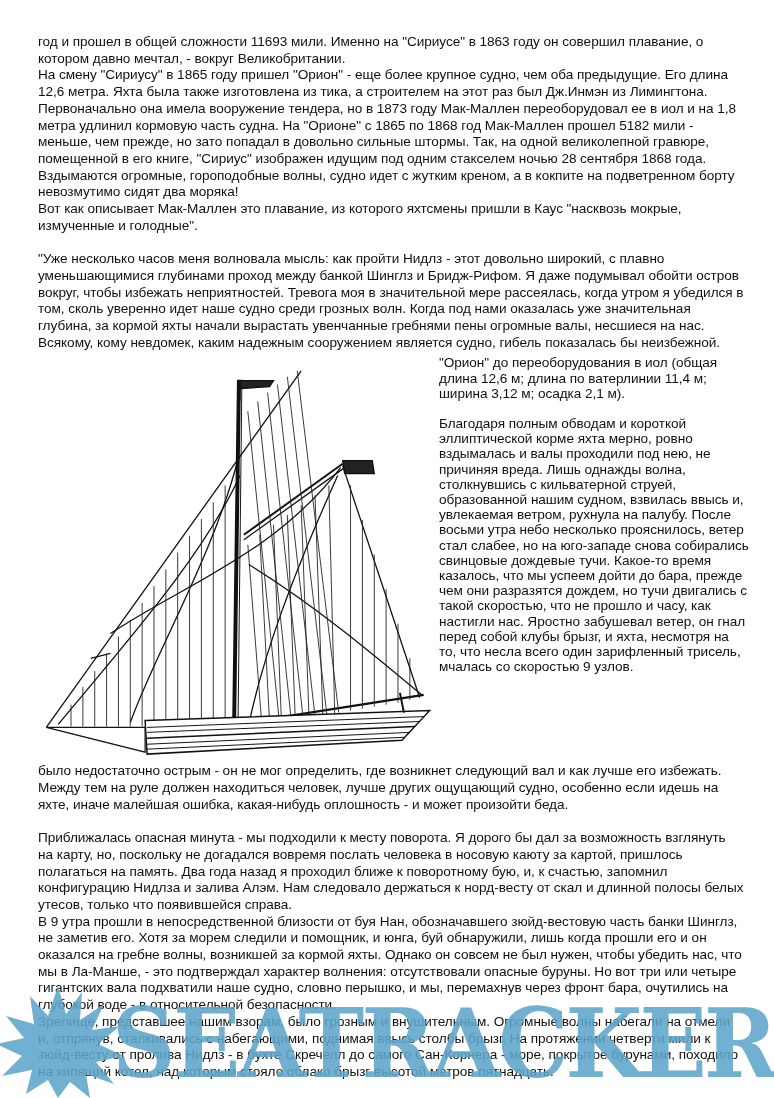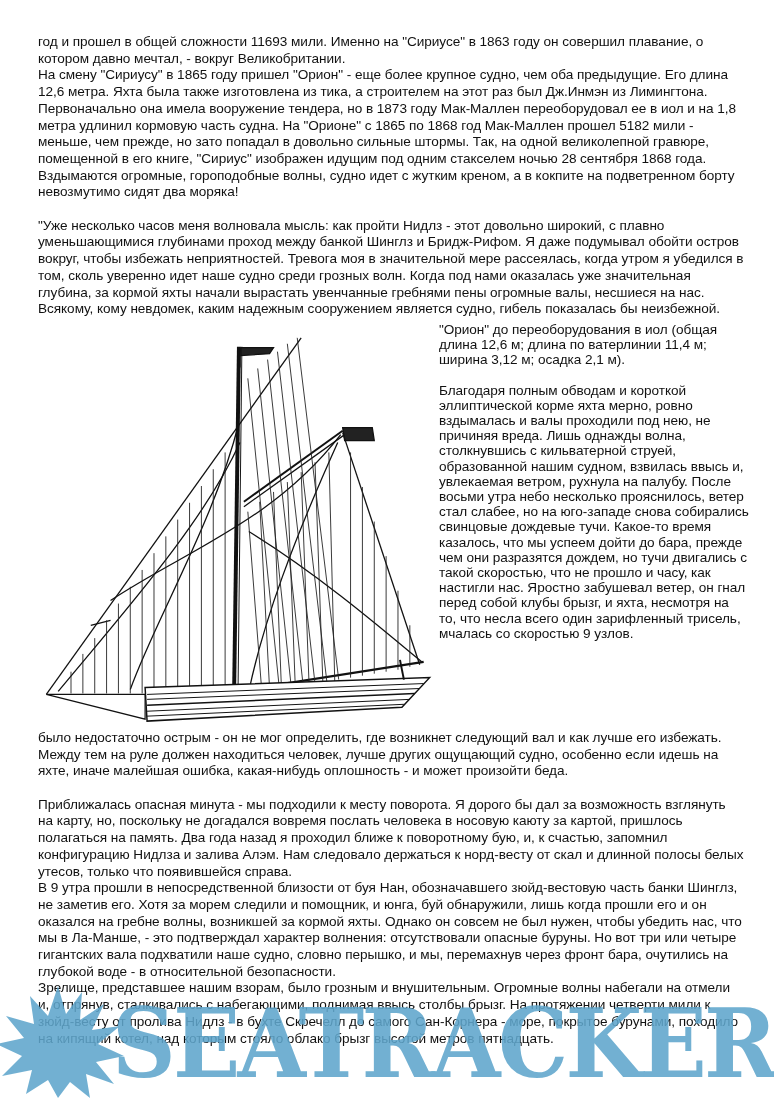--- a/index.html
+++ b/index.html
@@ -27,20 +27,21 @@
   }
   .wm-star { position: absolute; left: -4px; top: 0; }
   .lower { margin-top: 0; }
 </style>
 </head>
 <body>
 
 <div class="page">
   <p>год и прошел в общей сложности 11693 мили. Именно на "Сириусе" в 1863 году он совершил плавание, о котором давно мечтал, - вокруг Великобритании.</p>
   <p>На смену "Сириусу" в 1865 году пришел "Орион" - еще более крупное судно, чем оба предыдущие. Его длина 12,6 метра. Яхта была также изготовлена из тика, а строителем на этот раз был Дж.Инмэн из Лимингтона. Первоначально она имела вооружение тендера, но в 1873 году Мак-Маллен переоборудовал ее в иол и на 1,8 метра удлинил кормовую часть судна. На "Орионе" с 1865 по 1868 год Мак-Маллен прошел 5182 мили - меньше, чем прежде, но зато попадал в довольно сильные штормы. Так, на одной великолепной гравюре, помещенной в его книге, "Сириус" изображен идущим под одним стакселем ночью 28 сентября 1868 года. Вздымаются огромные, гороподобные волны, судно идет с жутким креном, а в кокпите на подветренном борту невозмутимо сидят два моряка!</p>
+  <p>Вот как описывает Мак-Маллен это плавание, из которого яхтсмены пришли в Каус "насквозь мокрые, измученные и голодные".</p>
   <div class="gap"></div>
   <p>"Уже несколько часов меня волновала мысль: как пройти Нидлз - этот довольно широкий, с плавно уменьшающимися глубинами проход между банкой Шинглз и Бридж-Рифом. Я даже подумывал обойти остров вокруг, чтобы избежать неприятностей. Тревога моя в значительной мере рассеялась, когда утром я убедился в том, сколь уверенно идет наше судно среди грозных волн. Когда под нами оказалась уже значительная глубина, за кормой яхты начали вырастать увенчанные гребнями пены огромные валы, несшиеся на нас. Всякому, кому невдомек, каким надежным сооружением является судно, гибель показалась бы неизбежной.</p>
 
   <div class="fig-wrap">
     <svg class="boat" viewBox="0 0 400 410" xmlns="http://www.w3.org/2000/svg">
       <g stroke="#111" fill="none" stroke-width="1.3">
 
         <line x1="10" y1="375" x2="268" y2="14"></line>
 
         <line x1="205" y1="23" x2="200" y2="380" stroke-width="4"></line>

